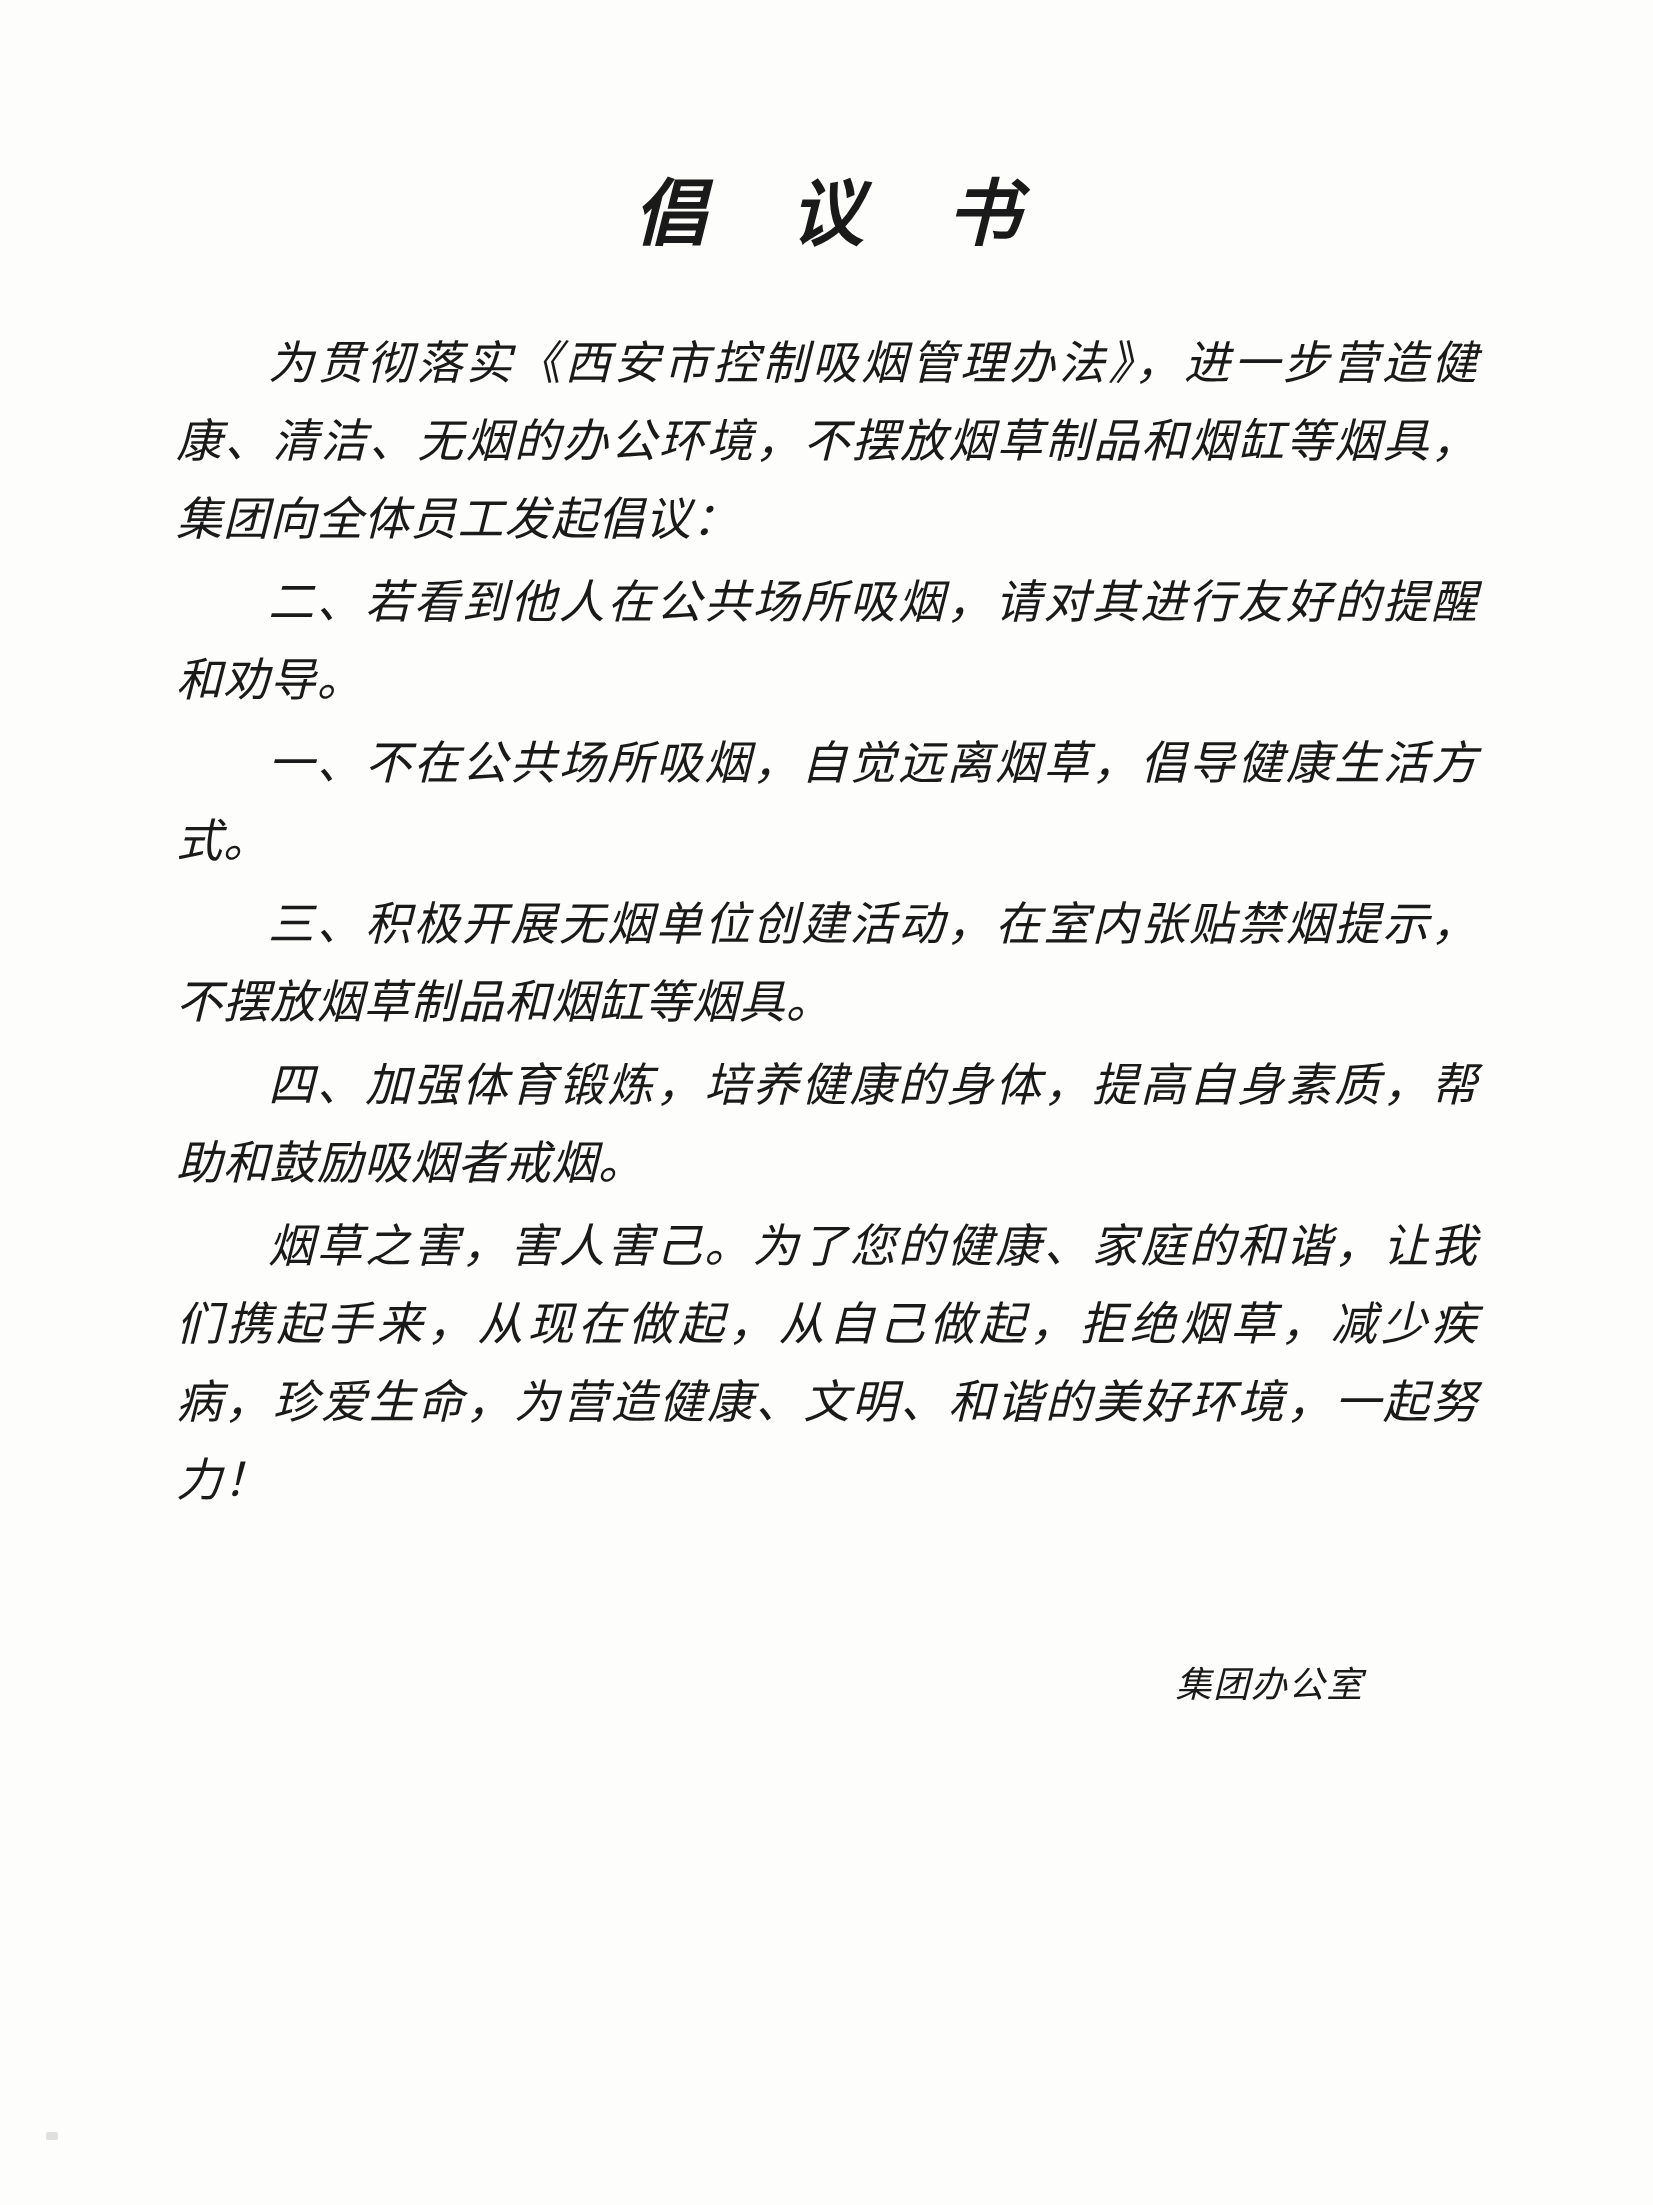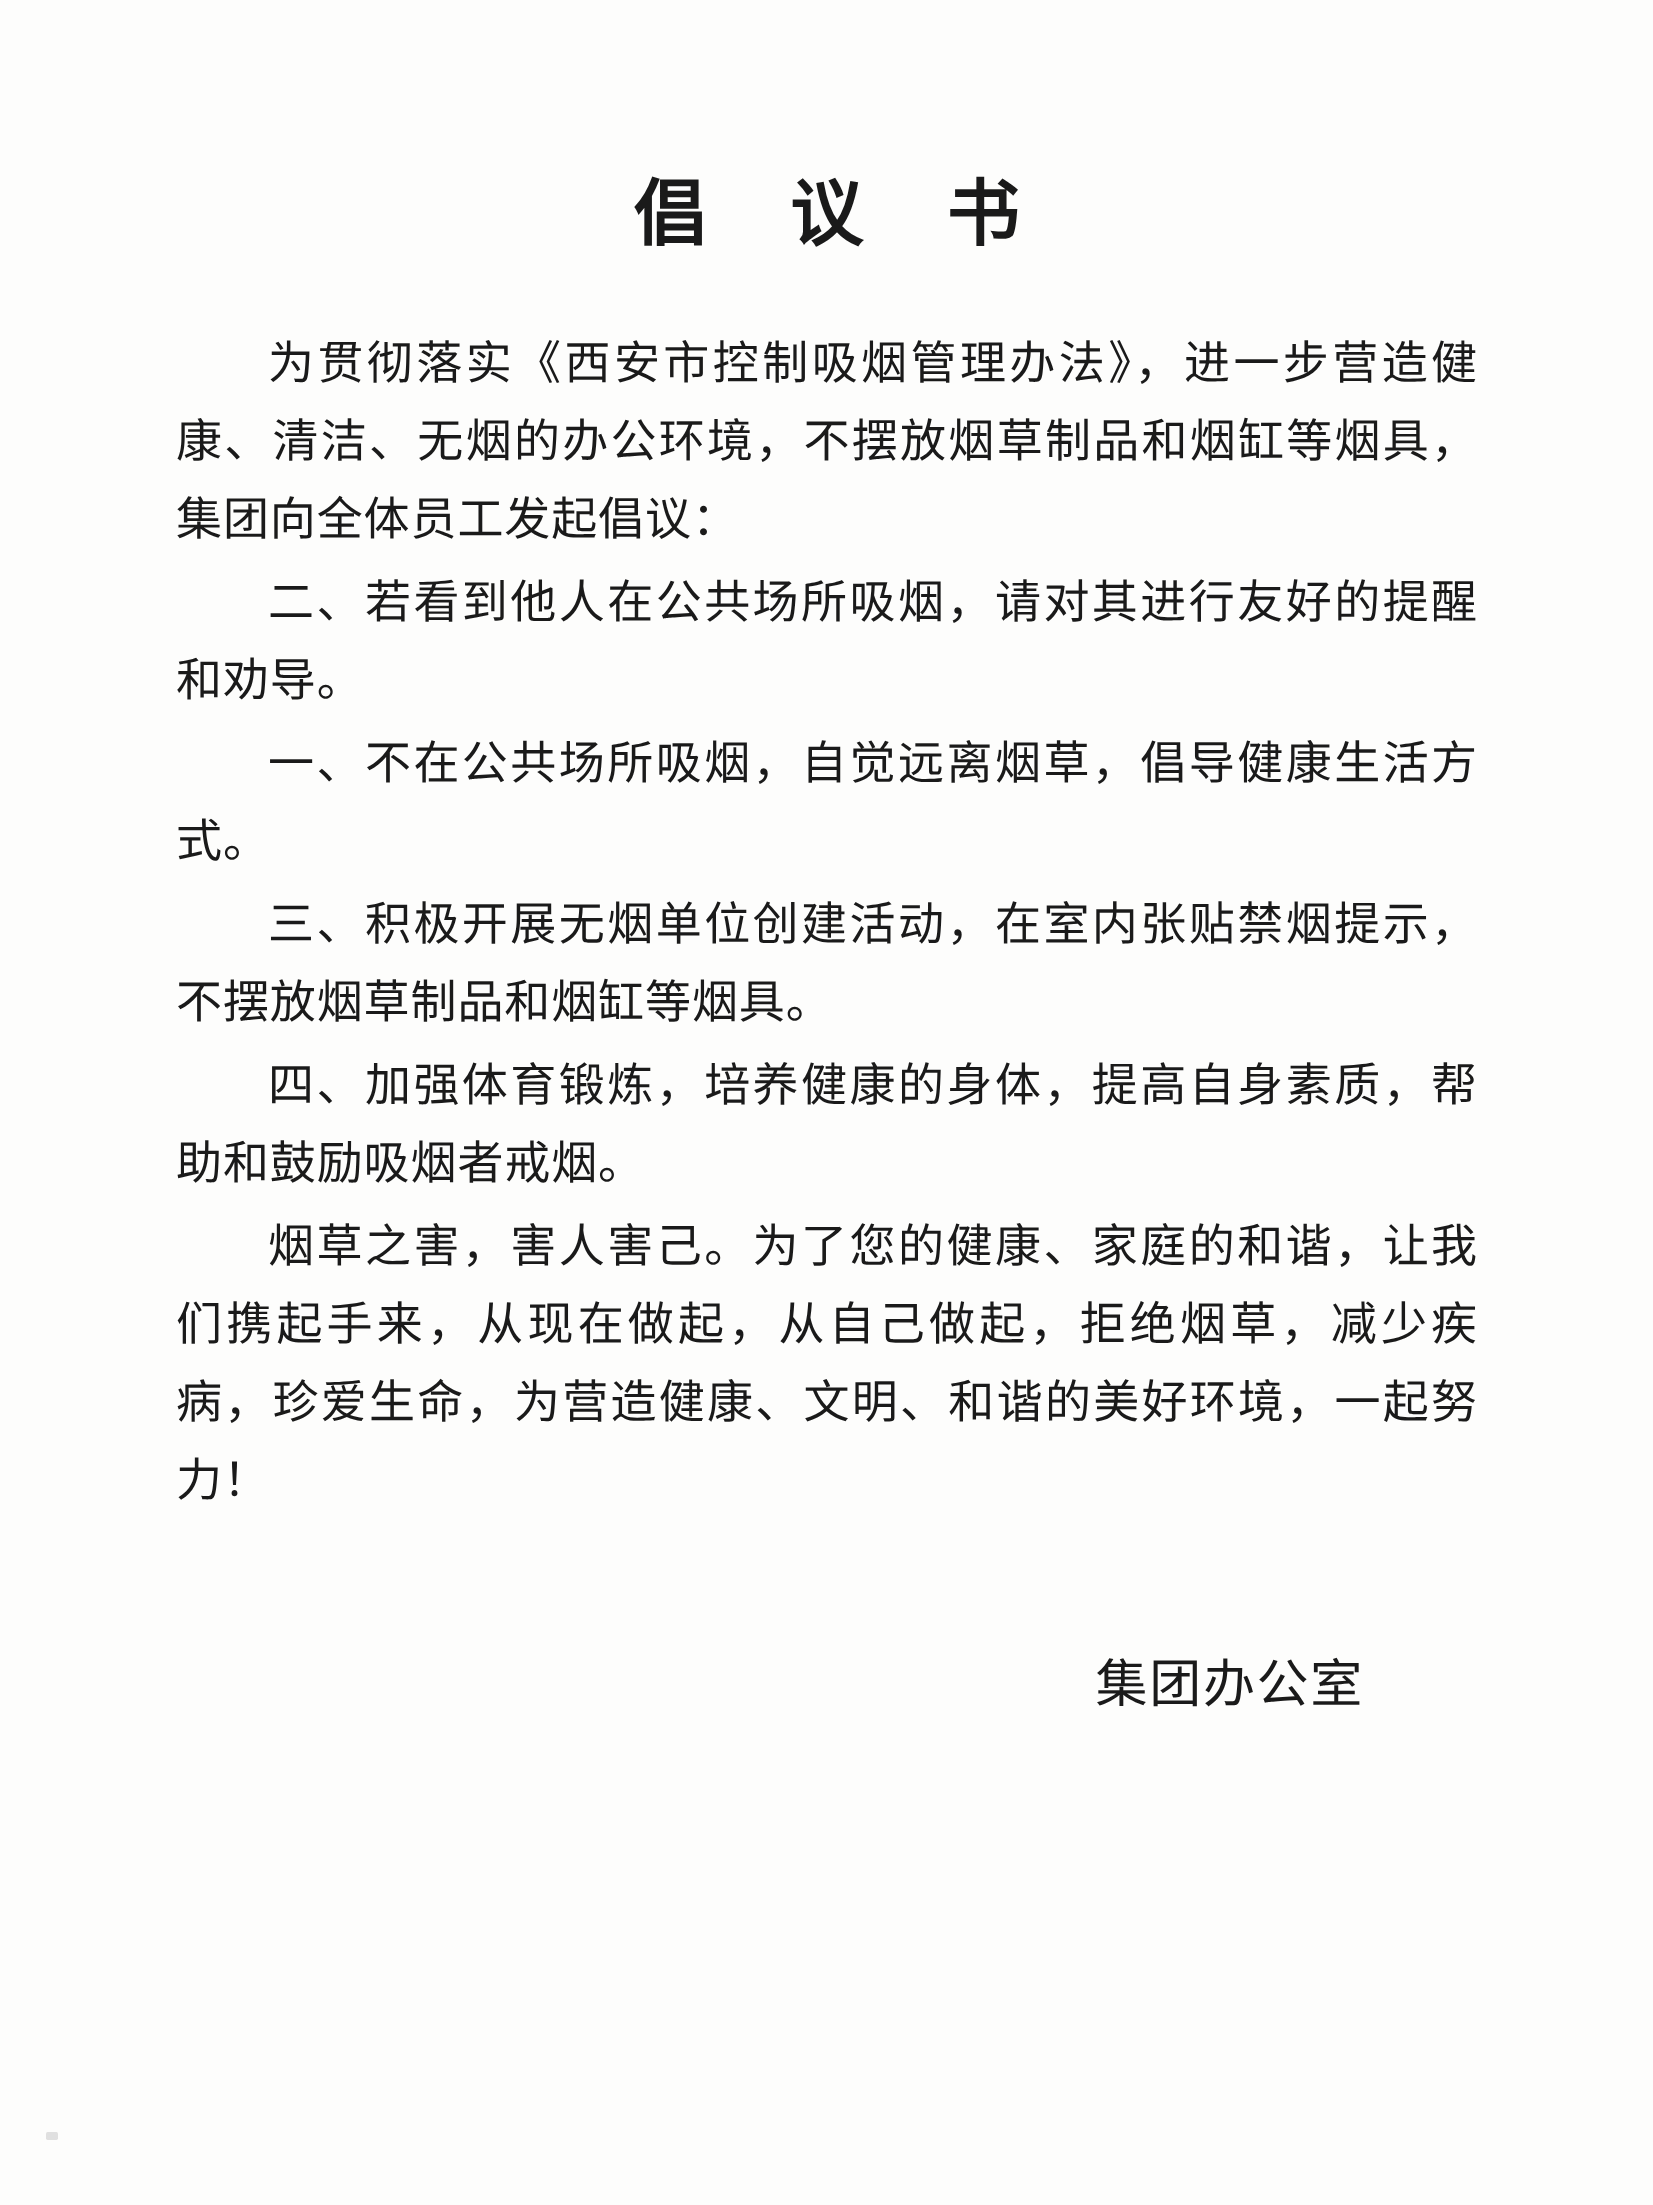--- a/index.html
+++ b/index.html
@@ -25,20 +25,21 @@
   }
 
   .doc {
     position: absolute;
     left: 0;
     top: 0;
     width: 1654px;
     height: 2205px;
     box-sizing: border-box;
     padding: 170px 128px 60px 128px;
+    font-style: italic;
   }
 
   .doc-title {
     text-align: center;
     font-size: 73px;
     font-weight: 700;
     letter-spacing: 29px;
     text-indent: 29px;
     line-height: 1.2;
     margin: 0 0 66px 0;
@@ -59,21 +60,21 @@
     margin: 0 0 5.1px 0;
     letter-spacing: 0.9px;
   }
 
   .signature {
     margin-top: 128px;
     text-align: right;
     padding-right: 162px;
   }
   .sign-line {
-    font-size: 52px;
+    font-size: 36px;
     line-height: 75px;
     letter-spacing: 1.7px;
   }
   .sign-date {
     font-size: 43px;
     line-height: 75px;
     letter-spacing: 1.7px;
   }
 
   

